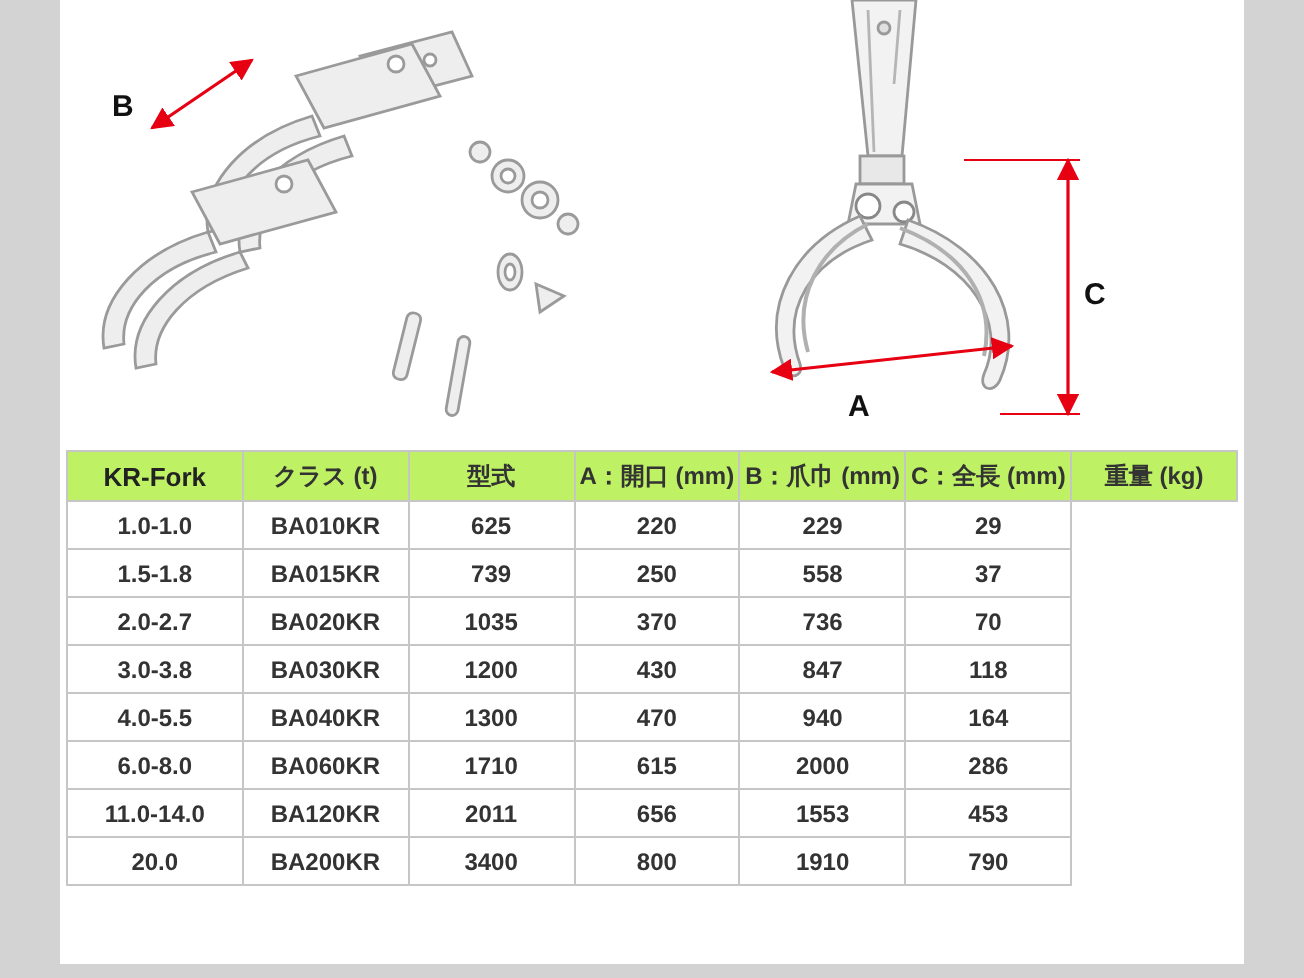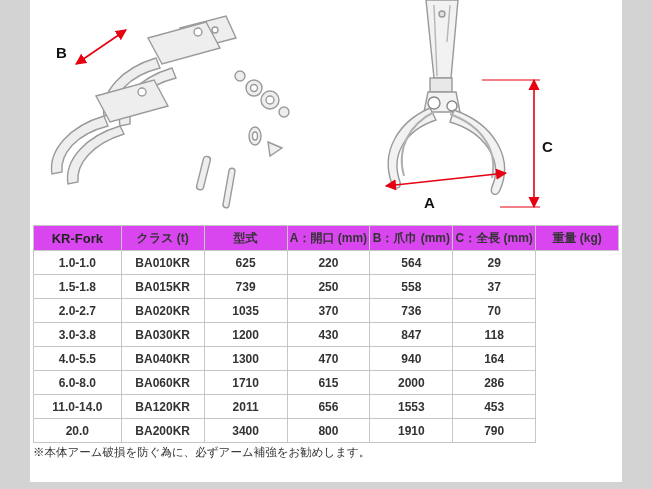--- a/index.html
+++ b/index.html
@@ -30,21 +30,21 @@
     border-collapse:collapse; table-layout:fixed;
     font-size:12px; color:#333333;
   }
   .spec-table th, .spec-table td {
     border:1px solid #c6c6c6;
     text-align:center; vertical-align:middle;
     height:24px; padding:0 2px;
     font-weight:bold;
     white-space:nowrap; overflow:hidden;
   }
-  .spec-table thead th { height:25px; background:#d946ef; }
+  .spec-table thead th { height:25px; background:#bef264; }
   .spec-table col.c-product { width:15%; }
   .product-cell {
     font-weight:bold !important;
     font-size:13px; color:#222222;
     background:#ffffff;
   }
   .notes {
     position:absolute; left:3px; top:444px;
     font-size:11.5px; color:#333333; line-height:16px;
   }
@@ -150,21 +150,21 @@
         <th>C：全長 (mm)</th>
         <th>重量 (kg)</th>
       </tr>
     </thead>
     <tbody>
       <tr>
         <td>1.0-1.0</td>
         <td>BA010KR</td>
         <td>625</td>
         <td>220</td>
-        <td>564</td>
+        <td>229</td>
         <td>29</td>
       </tr>
       <tr>
         <td>1.5-1.8</td>
         <td>BA015KR</td>
         <td>739</td>
         <td>250</td>
         <td>558</td>
         <td>37</td>
       </tr>
@@ -213,16 +213,15 @@
         <td>BA200KR</td>
         <td>3400</td>
         <td>800</td>
         <td>1910</td>
         <td>790</td>
       </tr>
     </tbody>
   </table>
 
   <div class="notes">
-    <span class="note-line">※本体アーム破損を防ぐ為に、必ずアーム補強をお勧めします。</span>
   </div>
 
 </div>
 
 </body></html>

